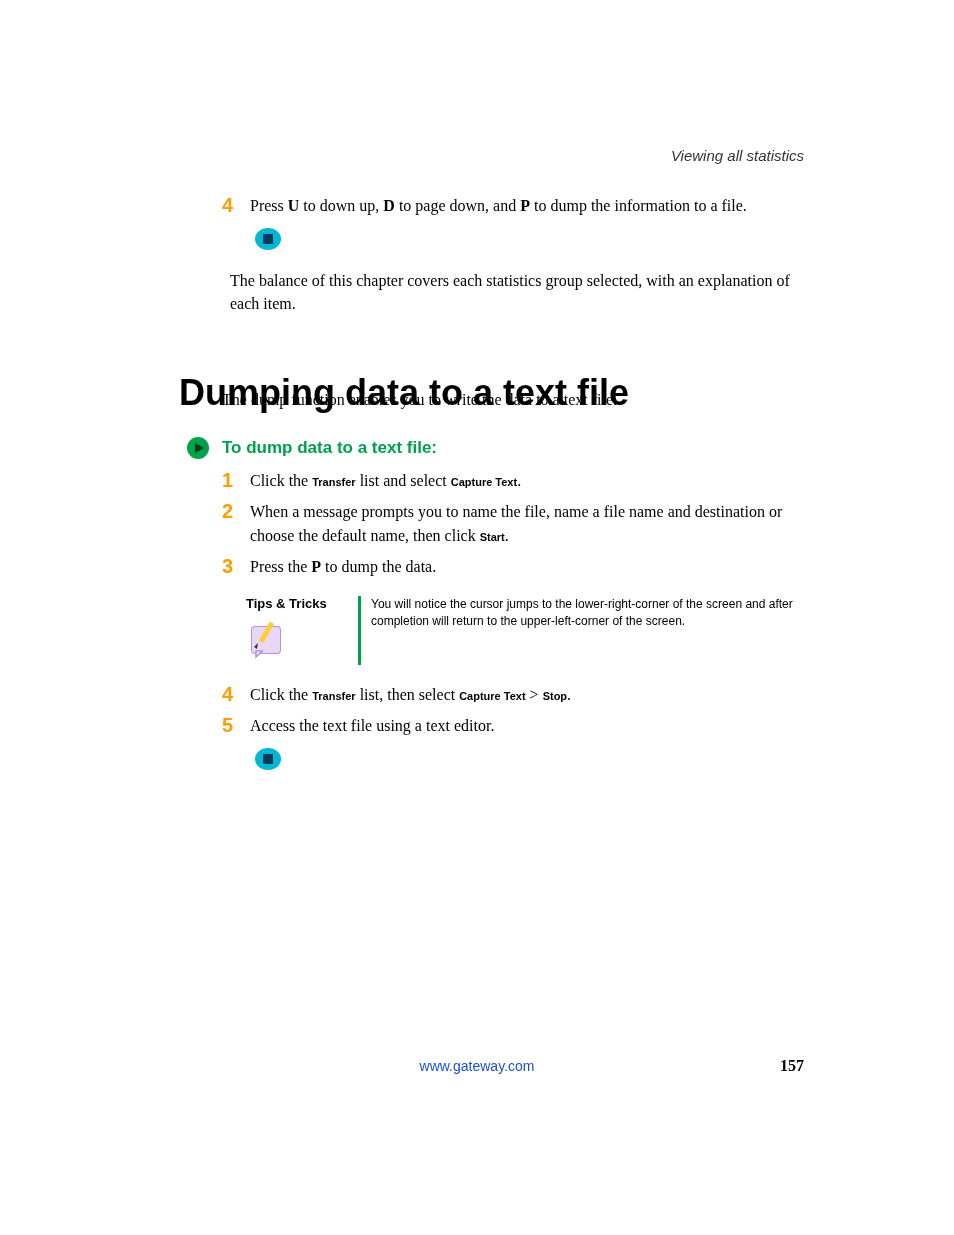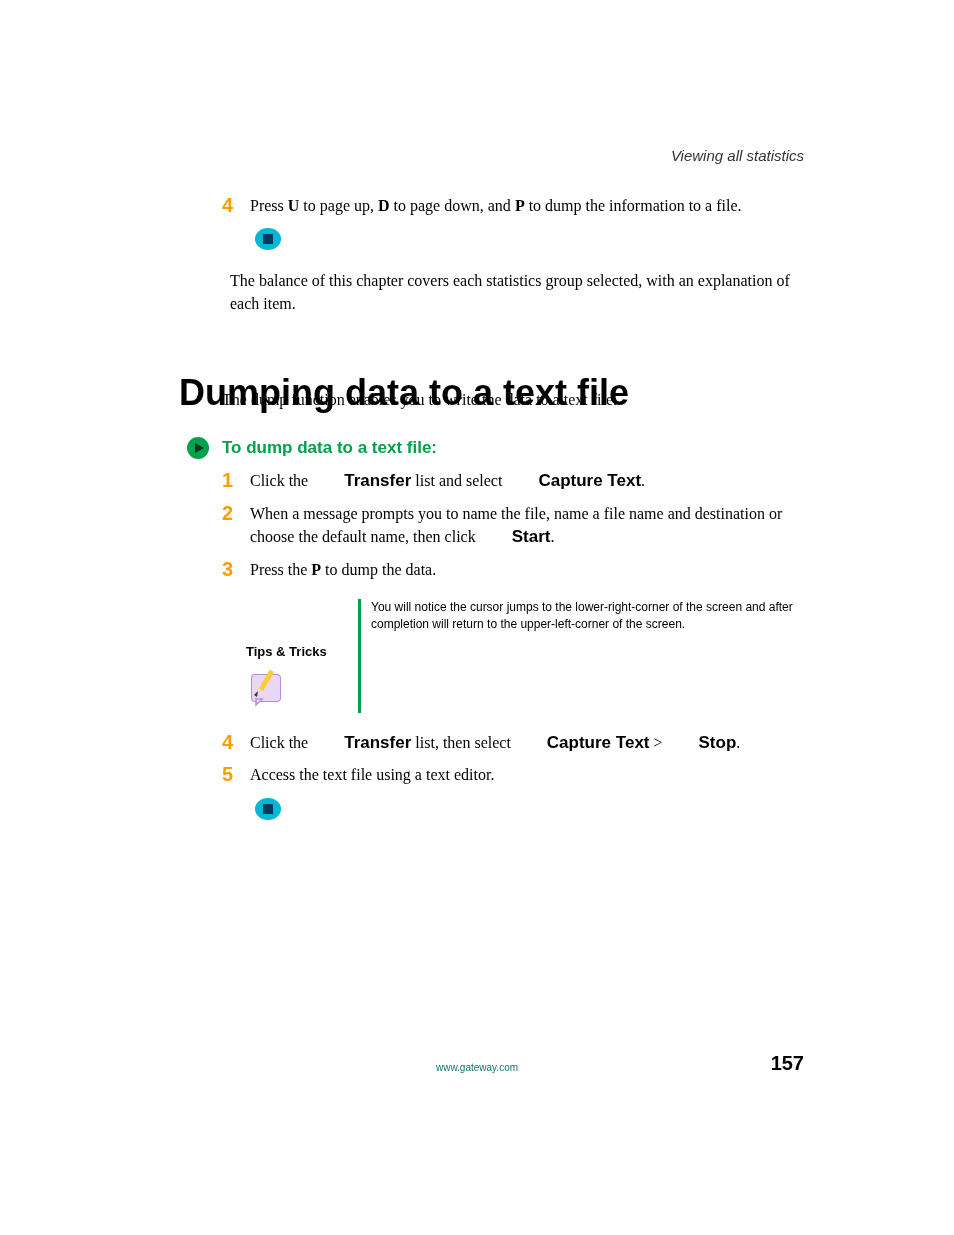--- a/index.html
+++ b/index.html
@@ -4,48 +4,48 @@
 <style>
   * { margin: 0; padding: 0; box-sizing: border-box; }
   html, body { width: 954px; height: 1235px; background: #fff; font-family: Georgia, 'Times New Roman', serif; color: #000; }
   .page { position: relative; width: 954px; height: 1235px; }
   .header-title { position: absolute; top: 147px; right: 150px; font-style: italic; font-family: Arial, Helvetica, sans-serif; font-size: 15px; color: #333; }
   .content { position: absolute; top: 194px; left: 222px; width: 580px; }
   .step-row { display: flex; align-items: flex-start; margin-bottom: 8px; }
   .step-num { font-family: Arial, Helvetica, sans-serif; font-weight: bold; font-size: 20px; color: #ff9d00; width: 28px; flex-shrink: 0; line-height: 1.1; text-align: left; }
   .step-text { font-size: 16px; line-height: 1.45; flex: 1; }
   .bold { font-weight: bold; }
-  .sans-bold { font-family: Arial, Helvetica, sans-serif; font-weight: bold; font-size: 17px; margin-left: 32px; }
+  .sans-bold { font-family: Arial, Helvetica, sans-serif; font-weight: bold; font-size: 11px; }
   .stop-bullet { margin: 10px 0 18px 32px; }
   .stop-bullet svg { display: block; }
   .para { font-size: 16px; line-height: 1.45; margin-bottom: 14px; }
   .h2 { font-family: Arial, Helvetica, sans-serif; font-weight: bold; font-size: 36px; margin: 28px 0 14px 0; position: absolute; left: 179px; }
   .after-h2 { position: absolute; top: 388px; left: 222px; width: 580px; }
   .subhead-row { display: flex; align-items: center; margin: 26px 0 10px 0; position: relative; left: -35px; text-align: right; }
   .play-icon { width: 22px; height: 22px; margin-right: 13px; flex-shrink: 0; }
   .subhead { font-family: Arial, Helvetica, sans-serif; font-weight: bold; font-size: 17px; color: #00a14b; }
   .tips-block { display: flex; margin: 18px 0 18px 24px; }
   .tips-label { font-family: Arial, Helvetica, sans-serif; font-weight: bold; font-size: 13px; width: 108px; flex-shrink: 0; text-align: left; }
   .tips-divider { width: 3px; background: #00a14b; margin: 0 10px 0 4px; align-self: stretch; }
   .tips-text { font-family: Arial, Helvetica, sans-serif; font-size: 12px; line-height: 1.4; flex: 1; }
   .footer { position: absolute; bottom: 160px; left: 0; width: 954px; text-align: center; }
-  .footer-url { font-family: Arial, Helvetica, sans-serif; font-size: 10px; color: #0f766e; }
-  .footer-page { position: absolute; right: 150px; bottom: 0; font-family: Liberation Sans, sans-serif; font-weight: bold; font-size: 20px; }
+  .footer-url { font-family: Arial, Helvetica, sans-serif; font-size: 14px; color: #1d4ed8; }
+  .footer-page { position: absolute; right: 150px; bottom: 0; font-family: Liberation Serif, serif; font-weight: bold; font-size: 16px; }
 </style>
 </head>
 <body>
 
 <div class="page">
   <div class="header-title">Viewing all statistics</div>
 
   <div class="content">
     <div class="step-row">
       <div class="step-num">4</div>
       <div class="step-text">
-        <span>Press </span><span class="bold">U</span><span> to page up, </span><span class="bold">D</span><span> to page down, and </span><span class="bold">P</span><span> to dump the information to a file.</span>
+        <span>Press </span><span class="bold">U</span><span> to down up, </span><span class="bold">D</span><span> to page down, and </span><span class="bold">P</span><span> to dump the information to a file.</span>
       </div>
     </div>
 
     <div class="stop-bullet">
       <svg width="28" height="24" viewBox="0 0 28 24">
         <ellipse cx="14" cy="12" rx="13" ry="11" fill="#00b8d4"></ellipse>
         <rect x="9" y="7" width="10" height="10" fill="#003a5c"></rect>
       </svg>
     </div>
 
@@ -82,21 +82,21 @@
     </div>
 
     <div class="step-row">
       <div class="step-num">3</div>
       <div class="step-text">
         <span>Press the </span><span class="bold">P</span><span> to dump the data.</span>
       </div>
     </div>
 
     <div class="tips-block" style="position:relative;">
-      <div style="width:108px; flex-shrink:0;margin-top:45px;">
+      <div style="width:108px; flex-shrink:0;">
         <div class="tips-label">Tips &amp; Tricks</div>
         <div style="margin-top:6px;">
           <svg width="44" height="44" viewBox="0 0 44 44">
             <rect x="6" y="10" width="28" height="26" rx="3" fill="#fff" stroke="#b48edb" stroke-width="2"></rect>
             <rect x="6" y="10" width="28" height="26" rx="3" fill="#e8d8f5"></rect>
             <path d="M 10 34 L 10 40 L 16 34 Z" fill="#fff" stroke="#b48edb" stroke-width="1.5"></path>
             <rect x="18" y="4" width="5" height="22" fill="#ffcc33" transform="rotate(30 20 15)"></rect>
             <polygon points="8,30 12,26 11,32" fill="#333"></polygon>
           </svg>
         </div>

